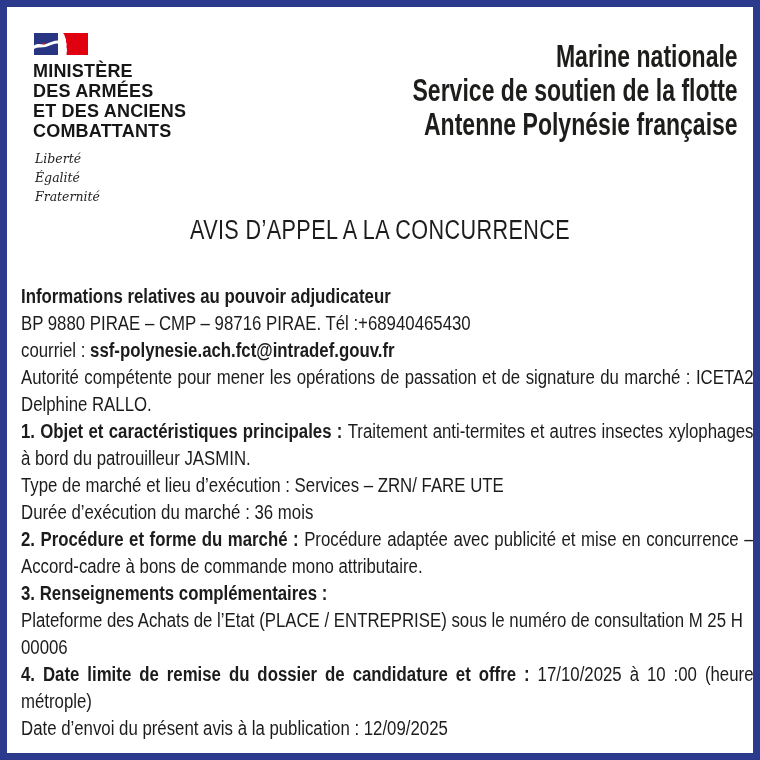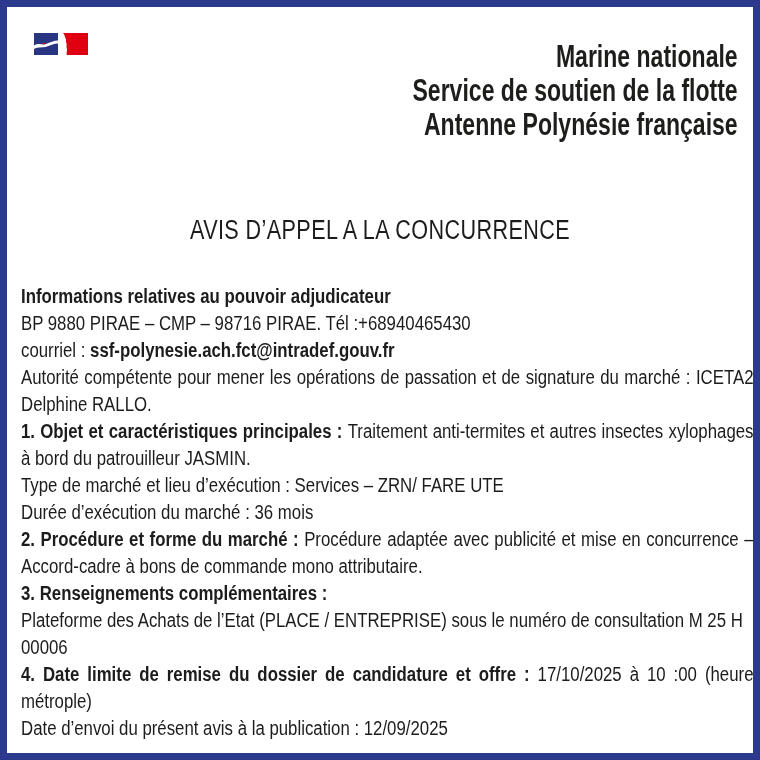--- a/index.html
+++ b/index.html
@@ -101,20 +101,31 @@
       <svg width="56" height="22" viewBox="0 0 56 22" aria-hidden="true">
 
         <path d="M1,0 H25 V22 H1 Z" fill="#283583"></path>
         <path d="M1,12.5 C6,9.5 9,12.5 13,11 C17,9.5 21,7.5 25,7.5 L25,10.5 C21,10.5 18,12 14,13.5 C10,15 5,13.5 1,16 Z" fill="#ffffff"></path>
         <path d="M8,10.8 L12,9.6 L12,11.4 Z" fill="#c81a2b"></path>
 
         <path d="M30,0 H55 V22 H30 Z" fill="#e1000f"></path>
         <path d="M30,0 C32.2,2 31.4,3.6 32.6,5.4 C33.6,6.8 32.4,8.4 33.4,10 C34.4,11.6 32.8,13.4 33.8,15.4 C34.6,17 33.2,19.4 33.6,22 L30,22 Z" fill="#ffffff"></path>
       </svg>
     </div>
+    <div class="ministry">
+      <div>MINISTÈRE</div>
+      <div>DES ARMÉES</div>
+      <div>ET DES ANCIENS</div>
+      <div>COMBATTANTS</div>
+    </div>
+    <div class="motto">
+      <div>Liberté</div>
+      <div>Égalité</div>
+      <div>Fraternité</div>
+    </div>
   </div>
 
   <div class="org-header">
     <div>Marine nationale</div>
     <div>Service de soutien de la flotte</div>
     <div>Antenne Polynésie française</div>
   </div>
 
   <h1 class="notice-title">AVIS D’APPEL A LA CONCURRENCE</h1>
 

